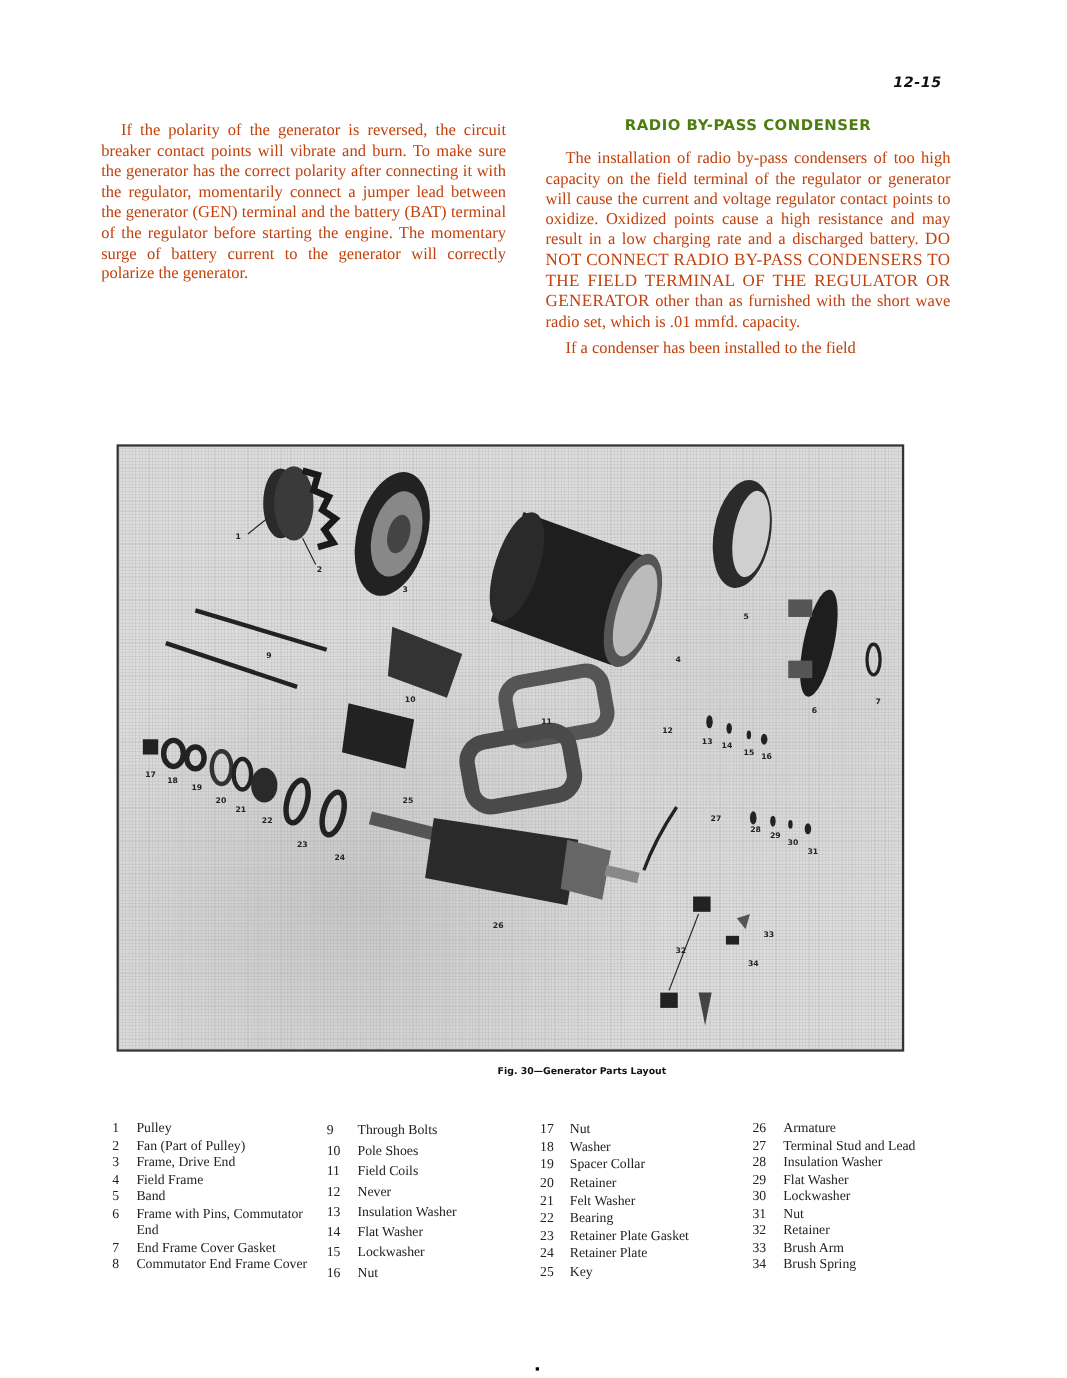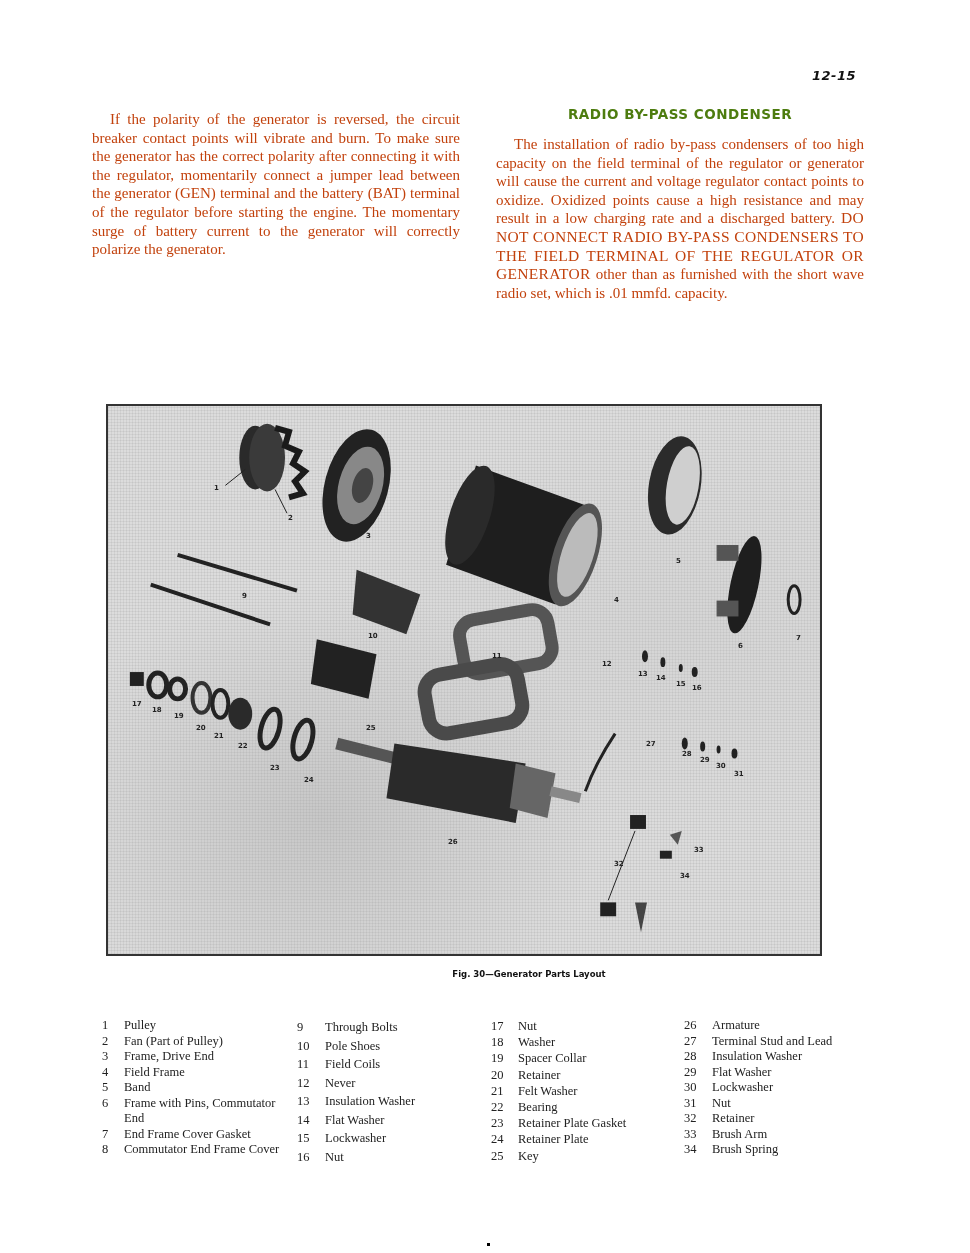--- a/index.html
+++ b/index.html
@@ -71,20 +71,21 @@
 
 <div class="page-number">12-15</div>
 
 <div class="col col-left">
   <p class="para">If the polarity of the generator is reversed, the circuit breaker contact points will vibrate and burn. To make sure the generator has the correct polarity after connecting it with the regulator, momentarily connect a jumper lead between the generator (GEN) terminal and the battery (BAT) terminal of the regulator before starting the engine. The momentary surge of battery current to the generator will correctly polarize the generator.</p>
 </div>
 
 <div class="col col-right">
   <h3 class="heading">RADIO BY-PASS CONDENSER</h3>
   <p class="para first"><span>The installation of radio by-pass condensers of too high capacity on the field terminal of the regulator or generator will cause the current and voltage regulator contact points to oxidize. Oxidized points cause a high resistance and may result in a low charging rate and a discharged battery.</span> <span class="caps">DO NOT CONNECT RADIO BY-PASS CONDENSERS TO THE FIELD TERMINAL OF THE REGULATOR OR GENERATOR</span> <span>other than as furnished with the short wave radio set, which is .01 mmfd. capacity.</span></p>
+  <p class="para second">If a condenser has been installed to the field</p>
 </div>
 
 <div class="figure">
   <svg viewBox="0 0 716 552" preserveAspectRatio="none">
 
     <g>
       <ellipse cx="148" cy="52" rx="16" ry="32" fill="#2a2a2a"></ellipse>
       <ellipse cx="160" cy="52" rx="18" ry="34" fill="#3a3a3a"></ellipse>
       <path d="M168 22 l14 4 l-4 14 l14 6 l-6 12 l12 8 l-10 10 l8 12 l-14 4" stroke="#1a1a1a" stroke-width="6" fill="none"></path>
     </g>

